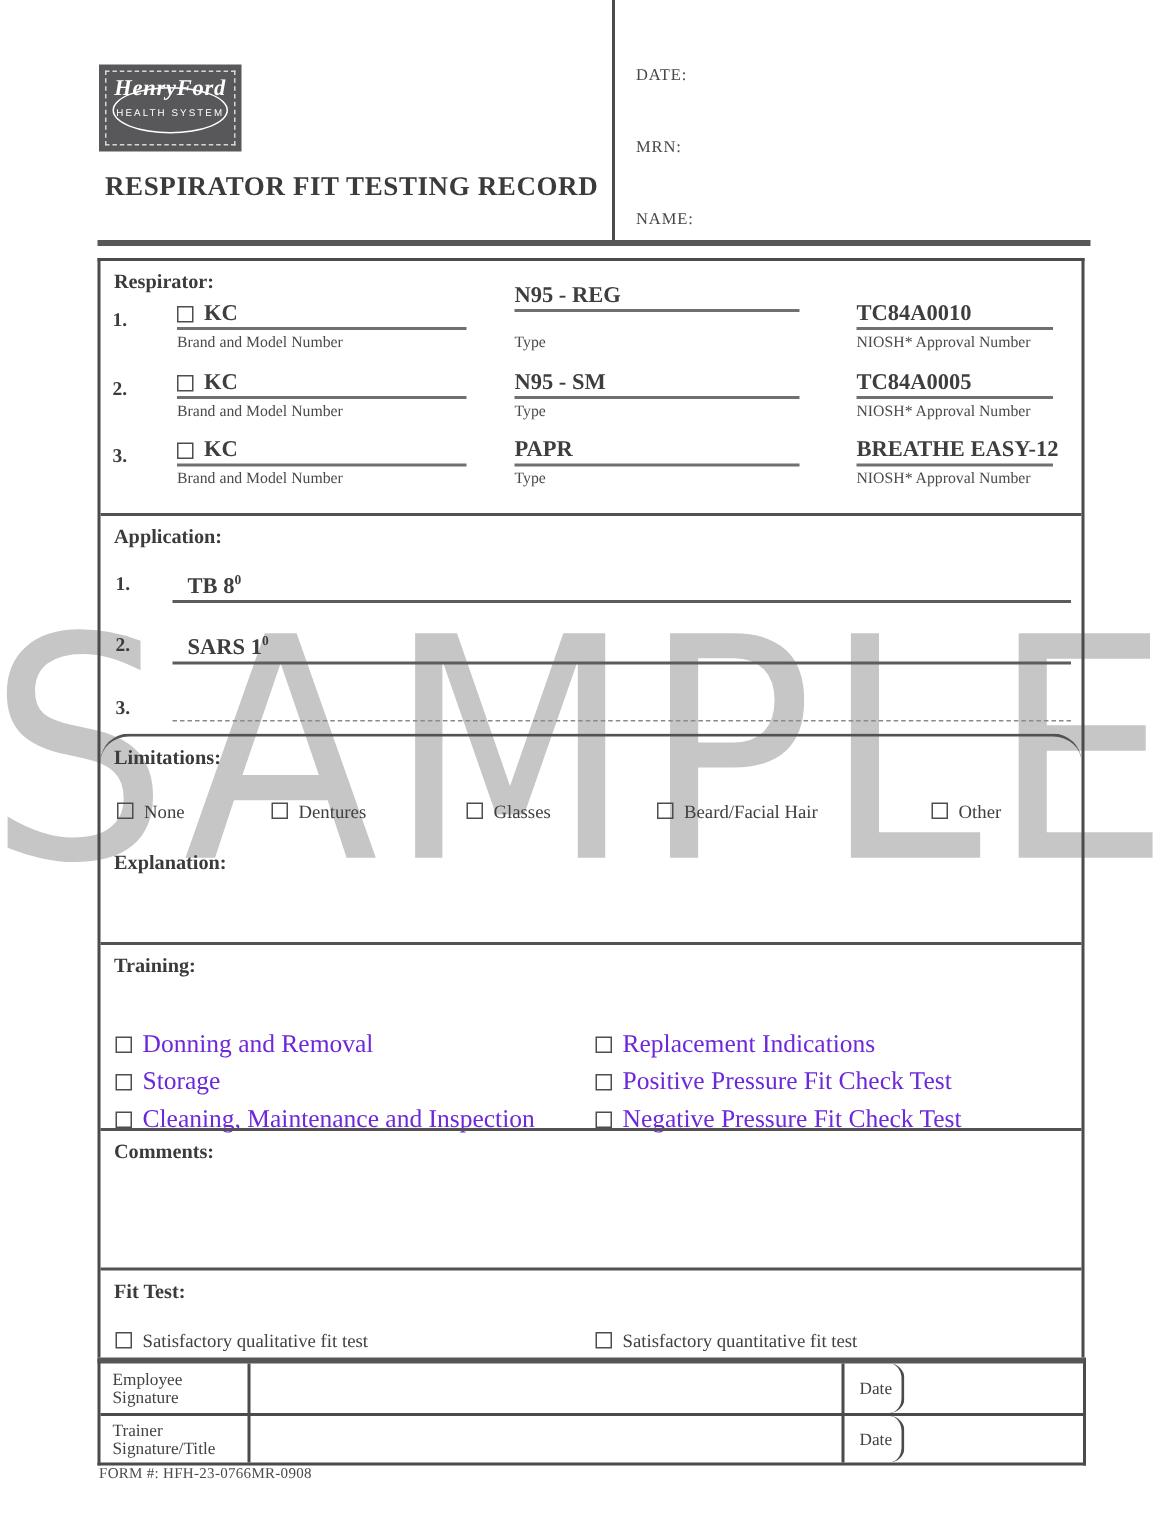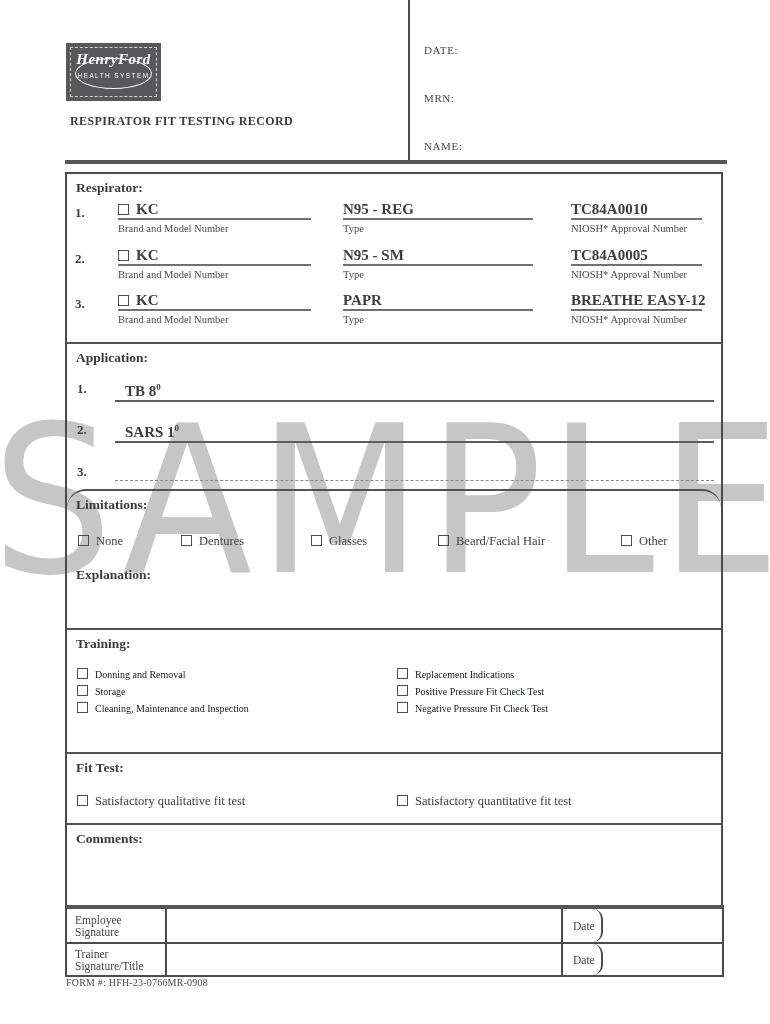--- a/index.html
+++ b/index.html
@@ -21,21 +21,21 @@
   .logo-inner { position:absolute; left:4px; top:4px; right:4px; bottom:4px; border:1px dashed #d6d6d8; }
   .logo-ellipse { position:absolute; left:9px; top:15px; width:77px; height:31px; border:1.5px solid #fff; border-radius:50%; }
   .logo-script {
     position:absolute; left:0; right:0; top:8px; text-align:center; color:#fff;
     font-style:italic; font-weight:bold; font-size:15px; letter-spacing:0.5px;
   }
   .logo-sub {
     position:absolute; left:0; right:0; top:29px; text-align:center; color:#fff;
     font-family:"Liberation Sans",sans-serif; font-size:6.5px; letter-spacing:1.4px;
   }
-  .doc-title { position:absolute; left:70px; top:114px; font-size:12px; font-weight:bold; color:#3b3b3d; letter-spacing:0.4px; }
+  .doc-title { position:absolute; left:70px; top:114px; font-size:18px; font-weight:bold; color:#3b3b3d; letter-spacing:0.4px; }
   .hdr-vline { position:absolute; left:408px; top:0; width:2px; height:162px; background:#4c4c4e; }
   .hdr-field { position:absolute; left:424px; font-size:11px; color:#48484a; letter-spacing:0.6px; }
   .hdr-date { top:44px; } .hdr-mrn { top:92px; } .hdr-name { top:140px; }
   .thick-rule { position:absolute; left:65px; top:160px; width:662px; height:4px; background:#57575a; }
   
   .main-box { position:absolute; left:65px; top:172px; width:658px; height:733px; border:2px solid #4b4b4d; border-bottom:none; background:transparent; }
   .sec { position:relative; width:100%; }
   .sec + .sec { border-top:2px solid #525254; }
   .sec-respirator { height:168px; }
   .sec-application { height:147px; }
@@ -63,21 +63,21 @@
   
   .a-line {
     position:absolute; left:48px; width:599px; height:25px; border-bottom:2px solid #5c5c5e;
     display:flex; align-items:flex-end;
   }
   .a-line.dashed { border-bottom:1px dashed #8a8a8c; }
   .a-val { font-size:15px; font-weight:bold; color:#3e3e40; padding-left:10px; }
   .a-val sup { font-size:9px; vertical-align:super; }
   
   .opt { position:absolute; font-size:12.5px; color:#414143; white-space:nowrap; }
-  .list-col { position:absolute; top:38px; font-size:10px; color:#0f172a; }
+  .list-col { position:absolute; top:56px; font-size:17px; color:#6d28d9; }
   .list-col .li { margin-bottom:5px; white-space:nowrap; }
   .list-left { left:10px; } .list-right { left:330px; }
   
   .sig-table {
     position:absolute; left:65px; top:905px; width:659px;
     border:2px solid #4b4b4d; border-top:4px solid #57575a;
   }
   .sig-row { display:flex; height:33px; }
   .sig-row + .sig-row { border-top:2px solid #4b4b4d; }
   .sig-cell { border-right:2px solid #4b4b4d; display:flex; align-items:center; padding-left:8px; font-size:11.5px; color:#434345; }
@@ -112,21 +112,21 @@
     <div class="main-box">
 
       <div class="sec sec-respirator">
         <div class="sec-heading">Respirator:</div>
 
         <div class="r-num" style="top:31px; left:8px;">1.</div>
         <div class="r-cell col-brand" style="top:25px;">
           <span class="cbx"></span>
           <span class="r-val">KC</span>
         </div>
-        <div class="r-cell col-type" style="top:25px;">
+        <div class="r-cell col-type" style="top:13px;">
           <span class="r-val">N95 - REG</span>
         </div>
         <div class="r-cell col-appr" style="top:25px;">
           <span class="r-val">TC84A0010</span>
         </div>
         <div class="r-sub" style="top:49px; left:51px;">Brand and Model Number</div>
         <div class="r-sub" style="top:49px; left:276px;">Type</div>
         <div class="r-sub" style="top:49px; left:504px;">NIOSH* Approval Number</div>
 
         <div class="r-num" style="top:77px; left:8px;">2.</div>
@@ -196,28 +196,28 @@
           <div class="li"><span class="cbx"></span><span>Storage</span></div>
           <div class="li"><span class="cbx"></span><span>Cleaning, Maintenance and Inspection</span></div>
         </div>
         <div class="list-col list-right">
           <div class="li"><span class="cbx"></span><span>Replacement Indications</span></div>
           <div class="li"><span class="cbx"></span><span>Positive Pressure Fit Check Test</span></div>
           <div class="li"><span class="cbx"></span><span>Negative Pressure Fit Check Test</span></div>
         </div>
       </div>
 
+      <div class="sec sec-comments">
+        <div class="sec-heading">Comments:</div>
+      </div>
+
       <div class="sec sec-fittest">
         <div class="sec-heading">Fit Test:</div>
         <div class="opt" style="top:40px; left:10px;"><span class="cbx"></span><span>Satisfactory qualitative fit test</span></div>
         <div class="opt" style="top:40px; left:330px;"><span class="cbx"></span><span>Satisfactory quantitative fit test</span></div>
-      </div>
-
-      <div class="sec sec-comments">
-        <div class="sec-heading">Comments:</div>
       </div>
     </div>
 
     <div class="sig-table">
       <div class="sig-row">
         <div class="sig-cell sig-label">Employee Signature</div>
         <div class="sig-cell sig-blank"></div>
         <div class="sig-cell sig-datelbl">Date</div>
         <div class="sig-cell sig-dateblank"></div>
       </div>

